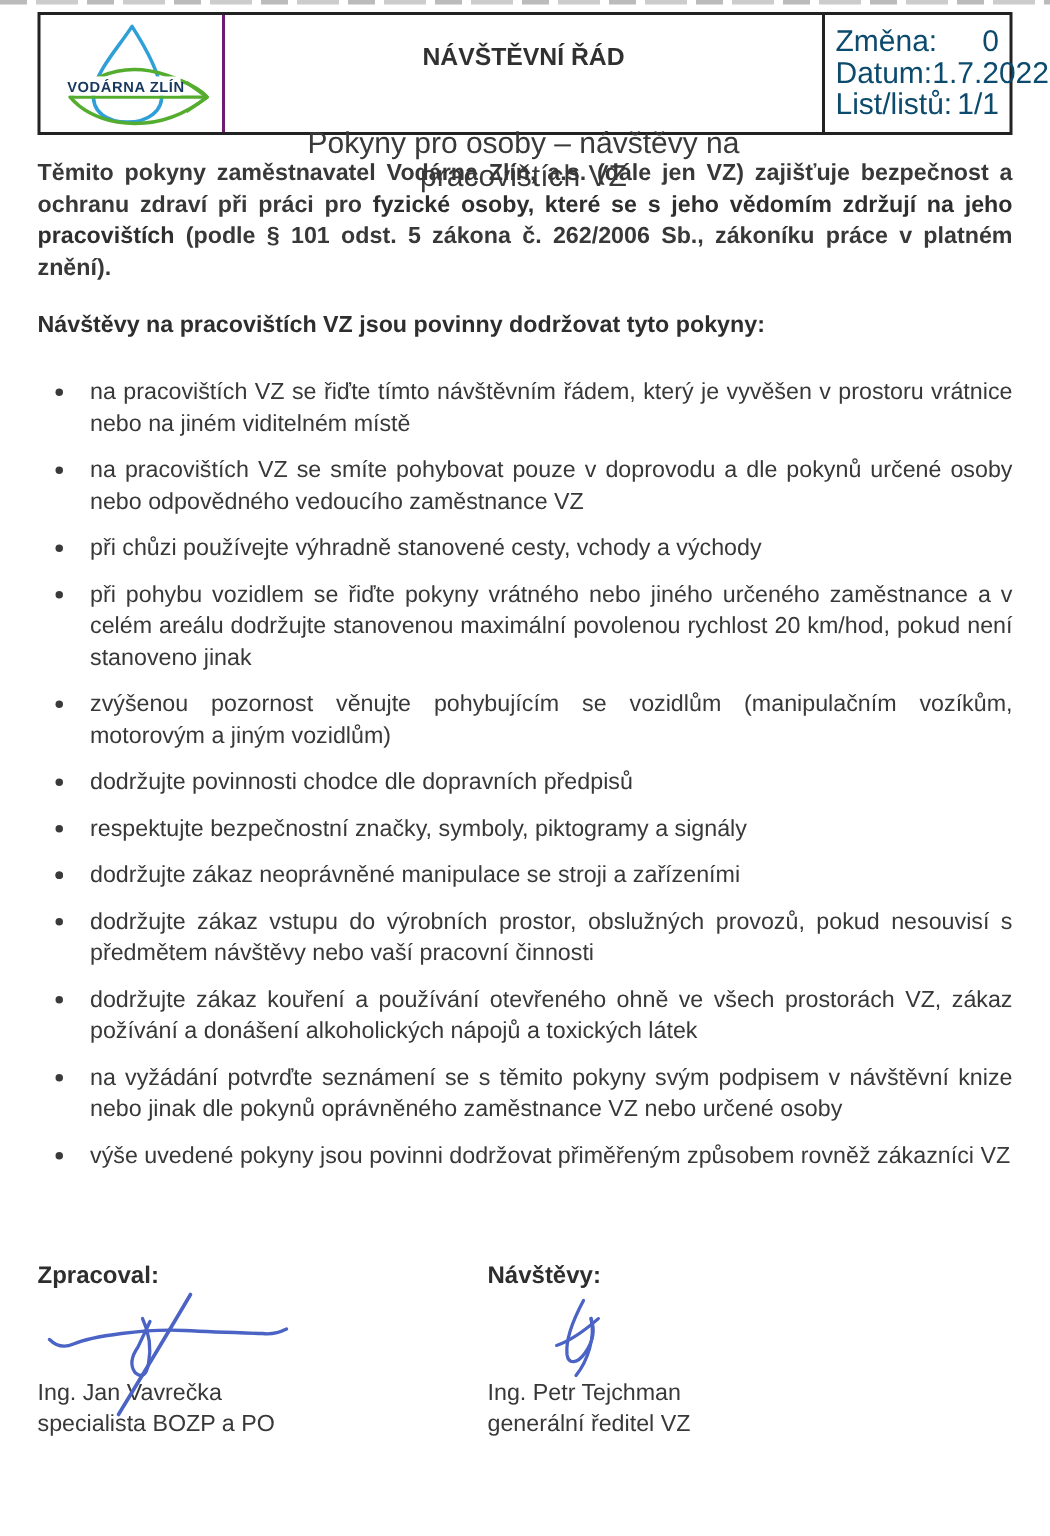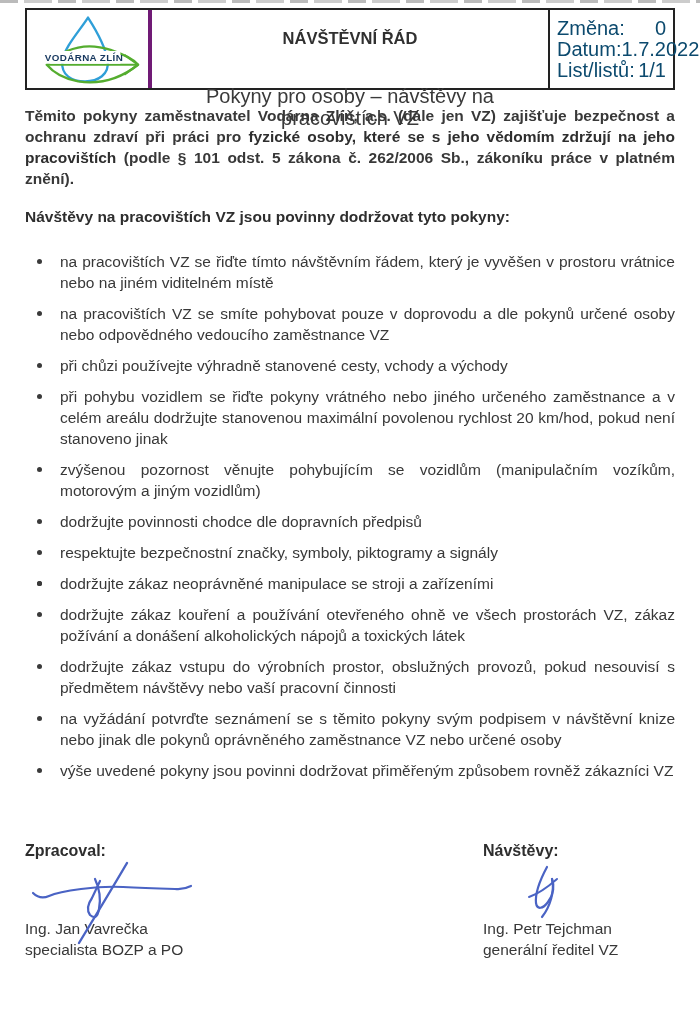--- a/index.html
+++ b/index.html
@@ -12,21 +12,21 @@
   .scan-edge{
     position:absolute;top:0;left:0;width:700px;height:3px;
     background:repeating-linear-gradient(90deg,#777 0 18px,#fff 18px 24px,#999 24px 52px,#fff 52px 58px);
     opacity:.5;
   }
   
   .doc-header{
     display:flex;border:2px solid #222;height:82px;box-sizing:border-box;
   }
   .cell-logo{
-    width:121px;flex:0 0 121px;border-right:4px solid #701a75;
+    width:121px;flex:0 0 121px;border-right:2px solid #701a75;
     display:flex;align-items:center;justify-content:center;
   }
   .cell-title{
     flex:1;display:flex;flex-direction:column;align-items:center;justify-content:center;
     text-align:center;line-height:22px;font-size:16px;color:#3a3a3a;padding:2px 4px;gap:36px;
   }
   .cell-title .t1{font-size:16px;}
   .cell-title .t2{font-size:16.5px;font-weight:bold;color:#303030;}
   .cell-title .t3{font-size:20px;}
   .cell-meta{
@@ -48,21 +48,21 @@
   ul.bullets li{
     position:relative;padding-left:35px;margin-bottom:10px;
     font-size:15.5px;line-height:21px;text-align:justify;color:#383838;
   }
   ul.bullets li .dot{
     position:absolute;left:12px;top:8px;width:5px;height:5px;border-radius:50%;
     background:#3a3a3a;
   }
   
   .sig-row{
-    display:flex;justify-content:space-between;margin-top:60px;
+    display:flex;margin-top:60px;
   }
   .sig-col{position:relative;width:300px;}
   .sig-col.right{width:192px;flex:0 0 192px;}
   .sig-label{font-size:16px;font-weight:bold;color:#2e2e2e;line-height:20px;}
   .sig-svg{position:absolute;pointer-events:none;}
   .sig-svg.left-sig{top:12px;left:2px;}
   .sig-svg.right-sig{top:22px;left:30px;}
   .sig-names{margin-top:57px;font-size:15.5px;line-height:21px;color:#383838;}
 </style>
 </head>
@@ -113,22 +113,22 @@
   <ul class="bullets">
       <li><span class="dot"></span><span>na pracovištích VZ se řiďte tímto návštěvním řádem, který je vyvěšen v prostoru vrátnice nebo na jiném viditelném místě</span></li>
       <li><span class="dot"></span><span>na pracovištích VZ se smíte pohybovat pouze v doprovodu a dle pokynů určené osoby nebo odpovědného vedoucího zaměstnance VZ</span></li>
       <li><span class="dot"></span><span>při chůzi používejte výhradně stanovené cesty, vchody a východy</span></li>
       <li><span class="dot"></span><span>při pohybu vozidlem se řiďte pokyny vrátného nebo jiného určeného zaměstnance a v celém areálu dodržujte stanovenou maximální povolenou rychlost 20 km/hod, pokud není stanoveno jinak</span></li>
       <li><span class="dot"></span><span>zvýšenou pozornost věnujte pohybujícím se vozidlům (manipulačním vozíkům, motorovým a jiným vozidlům)</span></li>
       <li><span class="dot"></span><span>dodržujte povinnosti chodce dle dopravních předpisů</span></li>
       <li><span class="dot"></span><span>respektujte bezpečnostní značky, symboly, piktogramy a signály</span></li>
       <li><span class="dot"></span></li>
       <li><span class="dot"></span><span>dodržujte zákaz neoprávněné manipulace se stroji a zařízeními</span></li>
+      <li><span class="dot"></span><span>dodržujte zákaz vstupu do výrobních prostor, obslužných provozů, pokud nesouvisí s předmětem návštěvy nebo vaší pracovní činnosti</span></li>
       <li><span class="dot"></span><span>dodržujte zákaz kouření a používání otevřeného ohně ve všech prostorách VZ, zákaz požívání a donášení alkoholických nápojů a toxických látek</span></li>
-      <li><span class="dot"></span><span>dodržujte zákaz vstupu do výrobních prostor, obslužných provozů, pokud nesouvisí s předmětem návštěvy nebo vaší pracovní činnosti</span></li>
       <li><span class="dot"></span><span>na vyžádání potvrďte seznámení se s těmito pokyny svým podpisem v návštěvní knize nebo jinak dle pokynů oprávněného zaměstnance VZ nebo určené osoby</span></li>
       <li><span class="dot"></span><span>výše uvedené pokyny jsou povinni dodržovat přiměřeným způsobem rovněž zákazníci VZ</span></li>
     </ul>
 
   <div class="sig-row">
     <div class="sig-col">
       <div class="sig-label">Zpracoval:</div>
       <svg class="sig-svg left-sig" width="180" height="92" viewBox="0 0 180 92">
         <path d="M6,40 q7,7 16,3 t32,-7 t42,-2 t52,2 q8,1 16,-3" fill="none" stroke="#4a63c4" stroke-width="2.2" stroke-linecap="round"></path>
         <path d="M68,26 q7,15 4,30 q-2,12 -9,6 q-5,-7 2,-17 l8,-17" fill="none" stroke="#4a63c4" stroke-width="2.2" stroke-linecap="round"></path>

